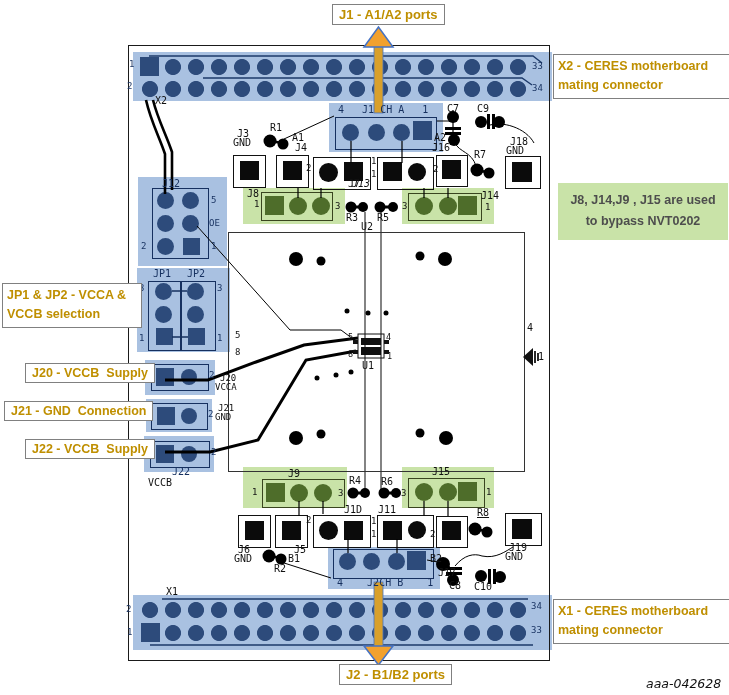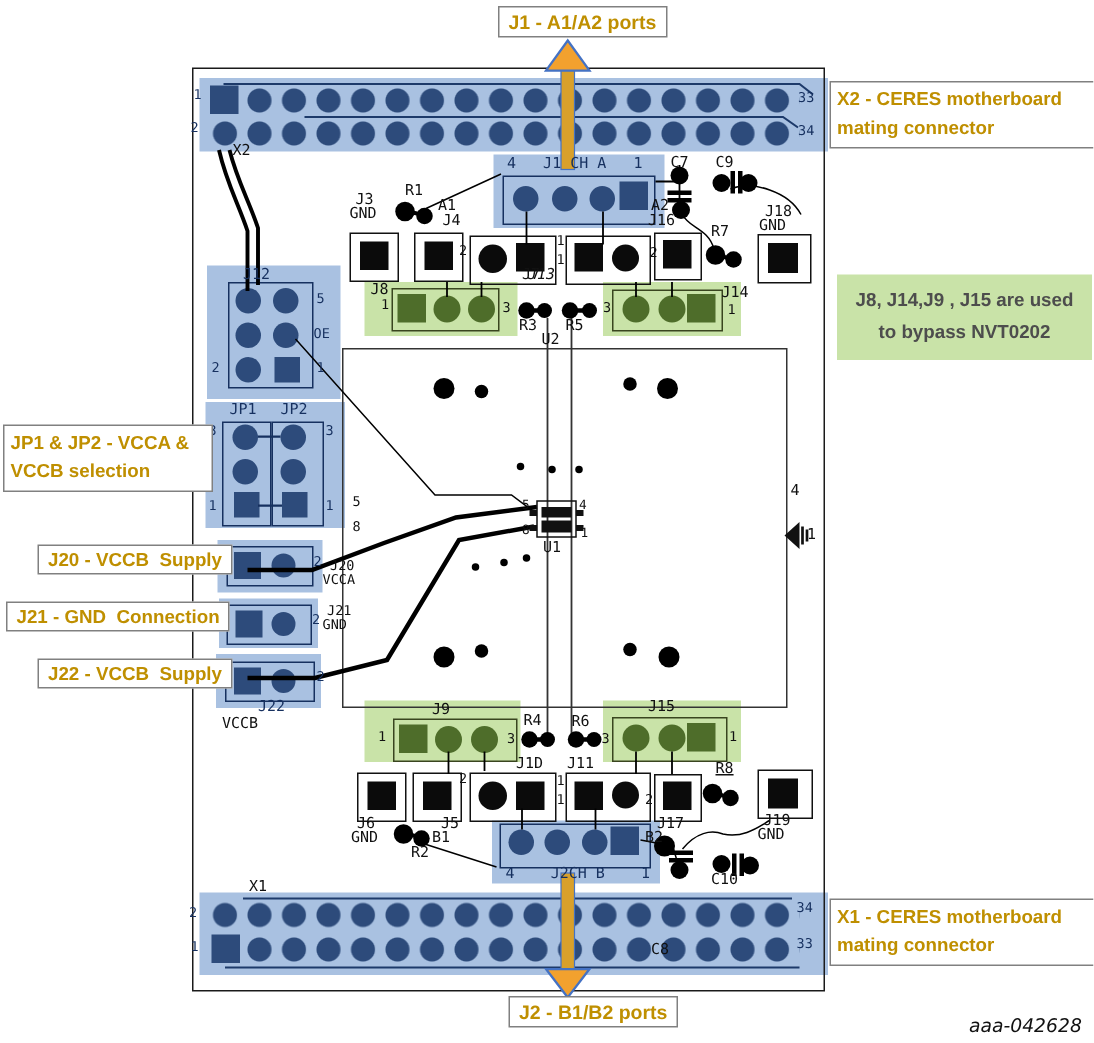--- a/index.html
+++ b/index.html
@@ -222,26 +222,26 @@
 
   <span class="ss s9" style="left:306px;top:516px;">2</span>
   <span class="ss s9" style="left:371px;top:517px;">1</span>
   <span class="ss s9" style="left:371px;top:530px;">1</span>
   <span class="ss s9" style="left:430px;top:530px;">2</span>
   <span class="ss" style="left:238px;top:545px;">J6</span>
   <span class="ss" style="left:234px;top:554px;">GND</span>
   <span class="ss" style="left:294px;top:545px;">J5</span>
   <span class="ss" style="left:288px;top:554px;">B1</span>
   <span class="ss" style="left:274px;top:564px;">R2</span>
-  <span class="ss" style="left:438px;top:545px;">J17</span>
+  <span class="ss" style="left:438px;top:568px;">J17</span>
   <span class="ss" style="left:430px;top:554px;">B2</span>
   <span class="ss" style="left:477px;top:508px;text-decoration:underline;">R8</span>
   <span class="ss" style="left:509px;top:543px;">J19</span>
   <span class="ss" style="left:505px;top:552px;">GND</span>
-  <span class="ss" style="left:434px;top:581px;margin-top:48px;">C8</span>
+  <span class="ss" style="left:449px;top:581px;">C8</span>
   <span class="ss" style="left:474px;top:582px;">C10</span>
 
   <div class="blue" style="left:328px;top:547px;width:112px;height:42px;"></div>
   <div class="ib" style="left:333px;top:549px;width:99px;height:28px;"></div>
   <div class="pc" style="left:339px;top:553px;width:17px;height:17px;"></div>
   <div class="pc" style="left:363px;top:553px;width:17px;height:17px;"></div>
   <div class="pc" style="left:388px;top:553px;width:17px;height:17px;"></div>
   <div class="psq" style="left:407px;top:551px;width:19px;height:19px;"></div>
   <span class="ss nb" style="left:337px;top:578px;">4    J2CH B    1</span>
 

